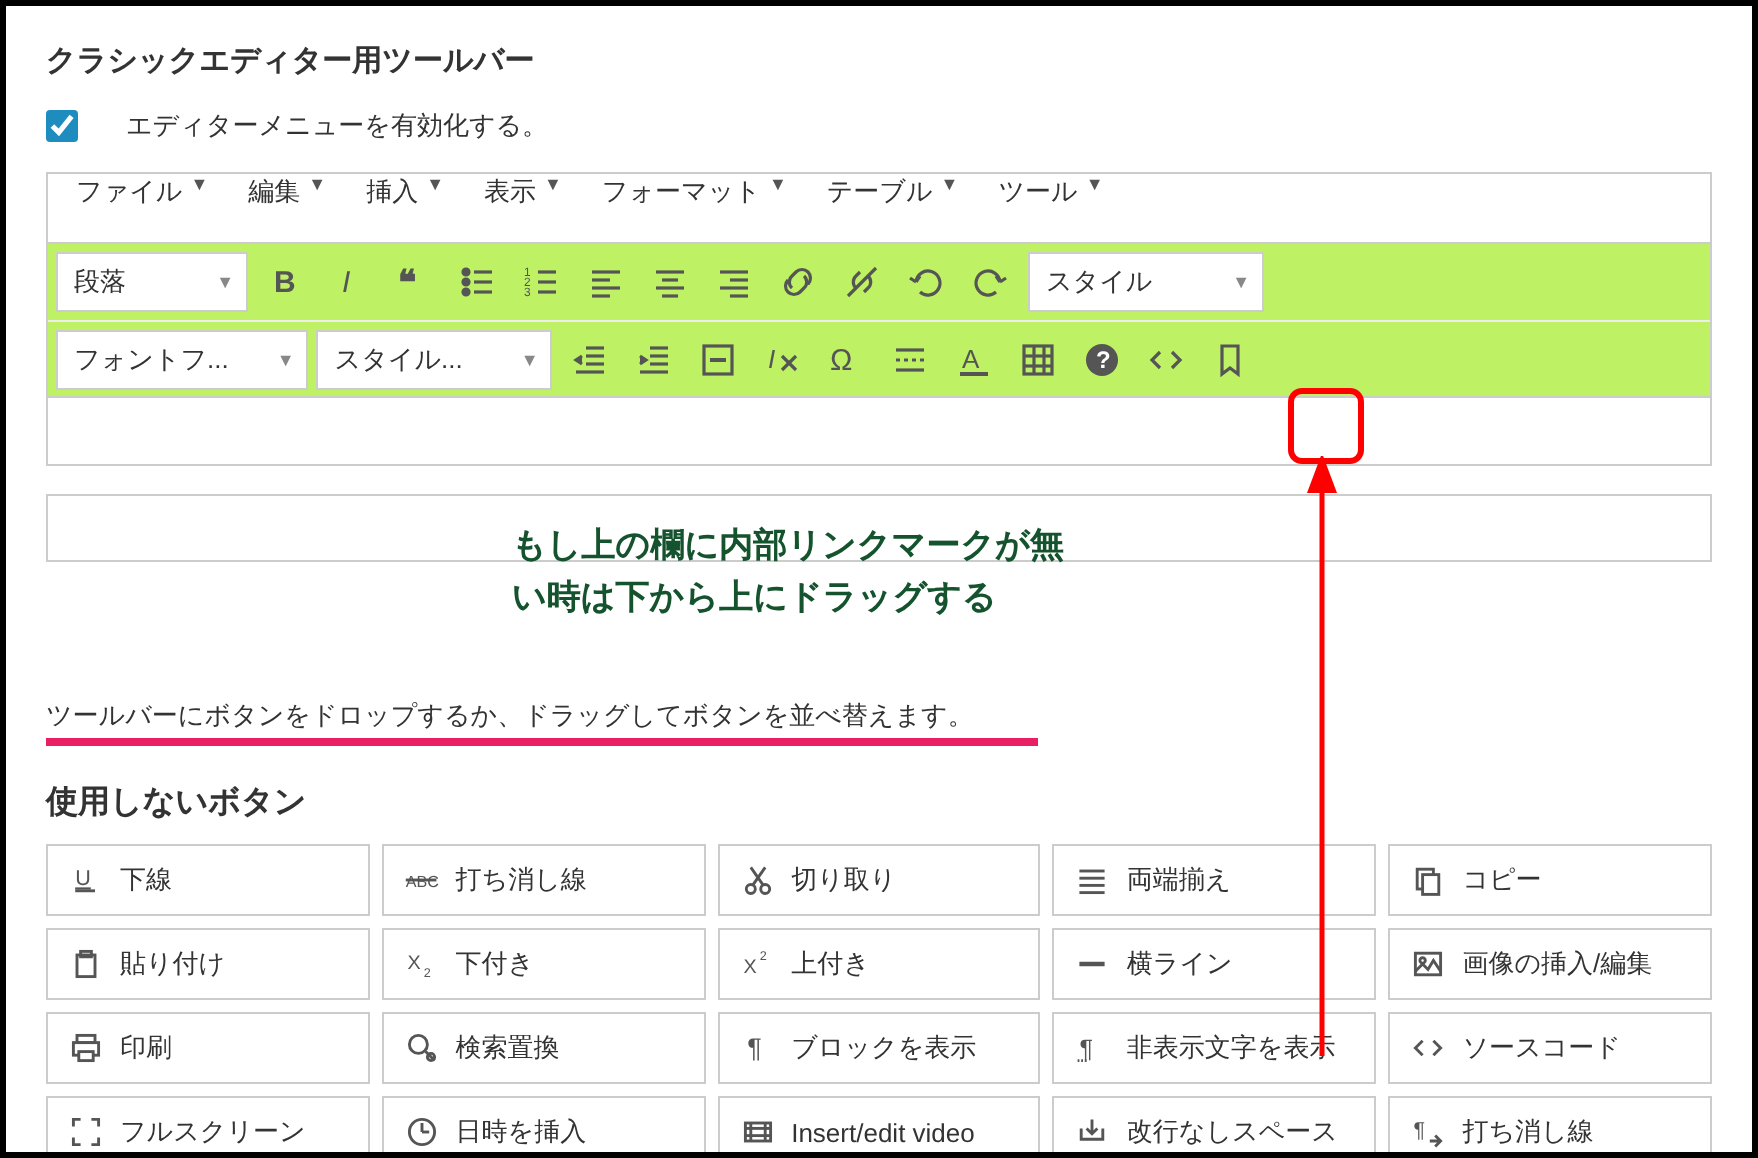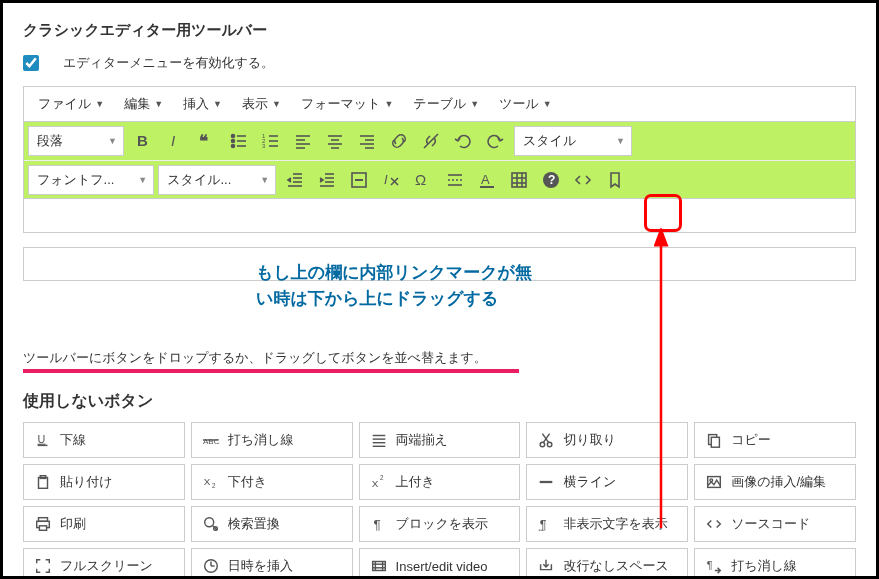--- a/index.html
+++ b/index.html
@@ -3,34 +3,34 @@
 <meta charset="utf-8">
 <style>
 * { box-sizing:border-box; margin:0; padding:0; }
 body { font-family:"Hiragino Kaku Gothic Pro","Meiryo",sans-serif; font-size:13px; color:#333; background:#fff; }
 .frame { width:879px; height:579px; border:3px solid #000; padding:18px 20px 0 20px; position:relative; overflow:hidden; }
 .title { font-size:15px; font-weight:bold; margin-bottom:14px; }
 .enable-row { display:flex; align-items:center; gap:24px; margin-bottom:14px; }
 .enable-row input { width:16px; height:16px; accent-color:#1e8cbe; }
 .menubar { border:1px solid #ccc; border-bottom:none; background:#fff; }
 .menubar-row { display:flex; align-items:center; height:34px; padding:0 4px; gap:0; }
-.menu-item { display:flex; align-items:center; gap:4px; padding:0 10px; height:100%; cursor:pointer;font-family:Liberation Serif, serif; }
+.menu-item { display:flex; gap:4px; padding:0 10px; height:100%; cursor:pointer;font-family:Liberation Serif, serif; }
 .menu-item .caret { font-size:9px; color:#555; }
 .toolbar { border:1px solid #ccc; border-top:1px solid #ccc; background:#bef264; }
 .toolbar-row { display:flex; align-items:center; height:38px; padding:3px 4px; gap:4px; border-top:1px solid #eee; }
 .toolbar-row:first-child { border-top:none; }
 .select-box { border:1px solid #ccc; height:30px; display:flex; align-items:center; justify-content:space-between; padding:0 6px 0 8px; background:#fff; min-width:96px; cursor:pointer; }
 .select-box.wide { min-width:118px;gap:24px; }
 .select-caret { font-size:9px; color:#888; }
 .tb-btn { width:30px; height:30px; display:flex; align-items:center; justify-content:center; color:#555; cursor:pointer; }
 .tb-btn svg { stroke:#555; fill:none; stroke-width:1.6; }
 .highlight-box { position:absolute; border:3px solid red; border-radius:7px; width:38px; height:38px; top:191px; left:641px; pointer-events:none; }
 .empty-row { border:1px solid #ccc; border-top:none; height:34px; background:#fff; margin-top:0; }
 .empty-gap { height:14px; }
-.annotation { color:#0369a1; font-size:17px; font-weight:bold; line-height:1.5; text-align:left; position:absolute; top:257px; left:253px; }
+.annotation { color:#14532d; font-size:17px; font-weight:bold; line-height:1.5; text-align:left; position:absolute; top:257px; left:253px; }
 .arrow { position:absolute; top:225px; left:628px; pointer-events:none; }
 .drop-line { margin-top:68px; padding-bottom:6px; }
 .drop-underline { height:4px; background:#e91e63; width:496px; margin-top:2px; }
 .unused-title { font-weight:bold; margin:12px 0 10px 0; font-size:16px; }
 .btn-grid { display:grid; grid-template-columns:repeat(5,1fr); gap:6px; }
 .grid-btn { border:1px solid #ccc; background:#fff; height:36px; display:flex; align-items:center; padding:0 10px; gap:8px; cursor:grab; font-size:13px; }
 .grid-btn .ic { width:18px; display:flex; align-items:center; justify-content:center; color:#555; }
 .grid-btn .ic svg{ stroke:#555; fill:none; stroke-width:1.6; }
 </style>
 </head>
@@ -300,38 +300,38 @@
           <svg width="20" height="20" viewBox="0 0 20 20">
             <text x="1" y="14" font-size="9" fill="#555" stroke="none">ABC</text>
             <line x1="1" y1="10" x2="18" y2="10"></line>
           </svg>
         </span>
         <span>打ち消し線</span>
       </div>
       <div class="grid-btn">
         <span class="ic">
           <svg width="20" height="20" viewBox="0 0 20 20">
+            <circle cx="6" cy="15" r="2.5"></circle>
+            <circle cx="14" cy="15" r="2.5"></circle>
+            <line x1="7" y1="13" x2="14" y2="3"></line>
+            <line x1="13" y1="13" x2="6" y2="3"></line>
+          </svg>
+        </span>
+        <span>切り取り</span>
+      </div>
+      <div class="grid-btn">
+        <span class="ic">
+          <svg width="20" height="20" viewBox="0 0 20 20">
             <line x1="3" y1="5" x2="17" y2="5"></line>
             <line x1="3" y1="9" x2="17" y2="9"></line>
             <line x1="3" y1="13" x2="17" y2="13"></line>
             <line x1="3" y1="17" x2="17" y2="17"></line>
           </svg>
         </span>
         <span>両端揃え</span>
-      </div>
-      <div class="grid-btn">
-        <span class="ic">
-          <svg width="20" height="20" viewBox="0 0 20 20">
-            <circle cx="6" cy="15" r="2.5"></circle>
-            <circle cx="14" cy="15" r="2.5"></circle>
-            <line x1="7" y1="13" x2="14" y2="3"></line>
-            <line x1="13" y1="13" x2="6" y2="3"></line>
-          </svg>
-        </span>
-        <span>切り取り</span>
       </div>
       <div class="grid-btn">
         <span class="ic">
           <svg width="20" height="20" viewBox="0 0 20 20">
             <rect x="4" y="4" width="9" height="11"></rect>
             <rect x="7" y="7" width="9" height="11" fill="#fff"></rect>
           </svg>
         </span>
         <span>コピー</span>
       </div>

